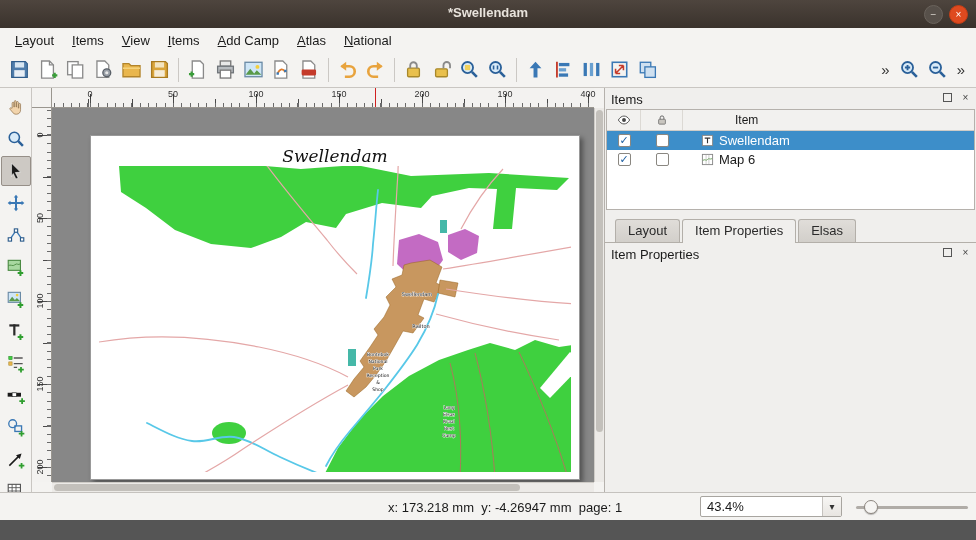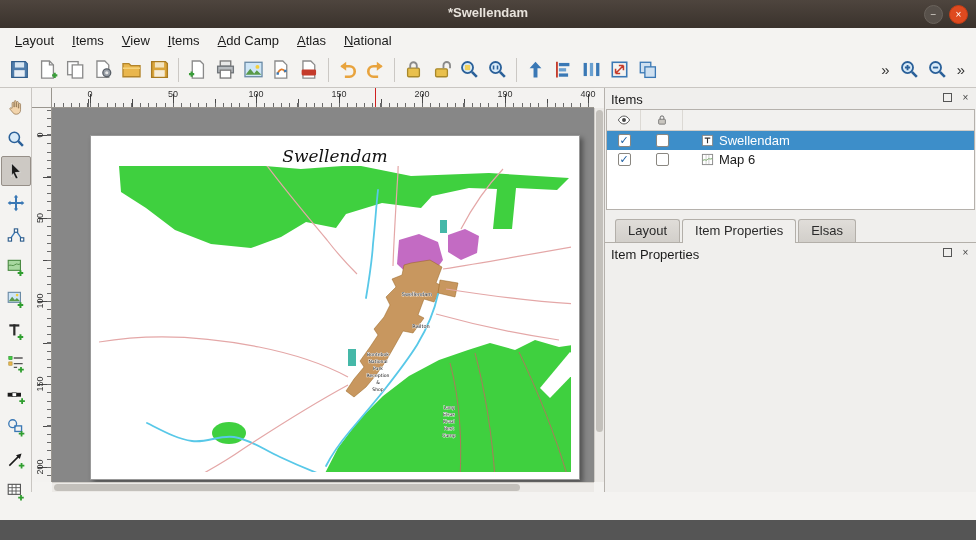--- a/index.html
+++ b/index.html
@@ -500,20 +500,21 @@
               <path d="M1.5 8C3.5 4.8 5.6 3.5 8 3.5S12.5 4.8 14.5 8C12.5 11.2 10.4 12.5 8 12.5S3.5 11.2 1.5 8z" fill="#fff" stroke="#444" stroke-width="1"></path>
               <circle cx="8" cy="8" r="2.2" fill="#444"></circle>
             </svg>
           </div>
         <div class="hcol col-lock">
             <svg viewBox="0 0 16 16" width="12" height="12">
               <rect x="3.5" y="7" width="9" height="6.5" rx="1" fill="#c9c6c0" stroke="#666"></rect>
               <path d="M5.5 7V5a2.5 2.5 0 0 1 5 0v2" fill="none" stroke="#666" stroke-width="1.3"></path>
             </svg>
           </div>
+        <div class="hcol col-item">Item</div>
       </div>
       <div class="item-row selected">
         <div class="col-eye">
             <span class="cb">
               <span class="cbmark">✓</span>
             </span>
           </div>
         <div class="col-lock">
             <span class="cb"></span>
           </div>
@@ -554,14 +555,27 @@
       <span class="panel-btns">
         <span class="pbtn">
             <span class="floatbox"></span>
           </span>
         <span class="pbtn">×</span>
       </span>
     </div>
     <div class="props-body"></div>
   </div>
 
+  <div class="statusbar">
+    <span class="coords">x: 173.218 mm  y: -4.26947 mm  page: 1</span>
+    <div class="zoom-combo">
+      <span class="zoom-val">43.4%</span>
+      <span class="zoom-dd">
+          <span>▾</span>
+        </span>
+    </div>
+    <div class="zoom-slider">
+      <div class="track"></div>
+      <div class="handle"></div>
+    </div>
+  </div>
 
 </div>
 
 </body></html>

